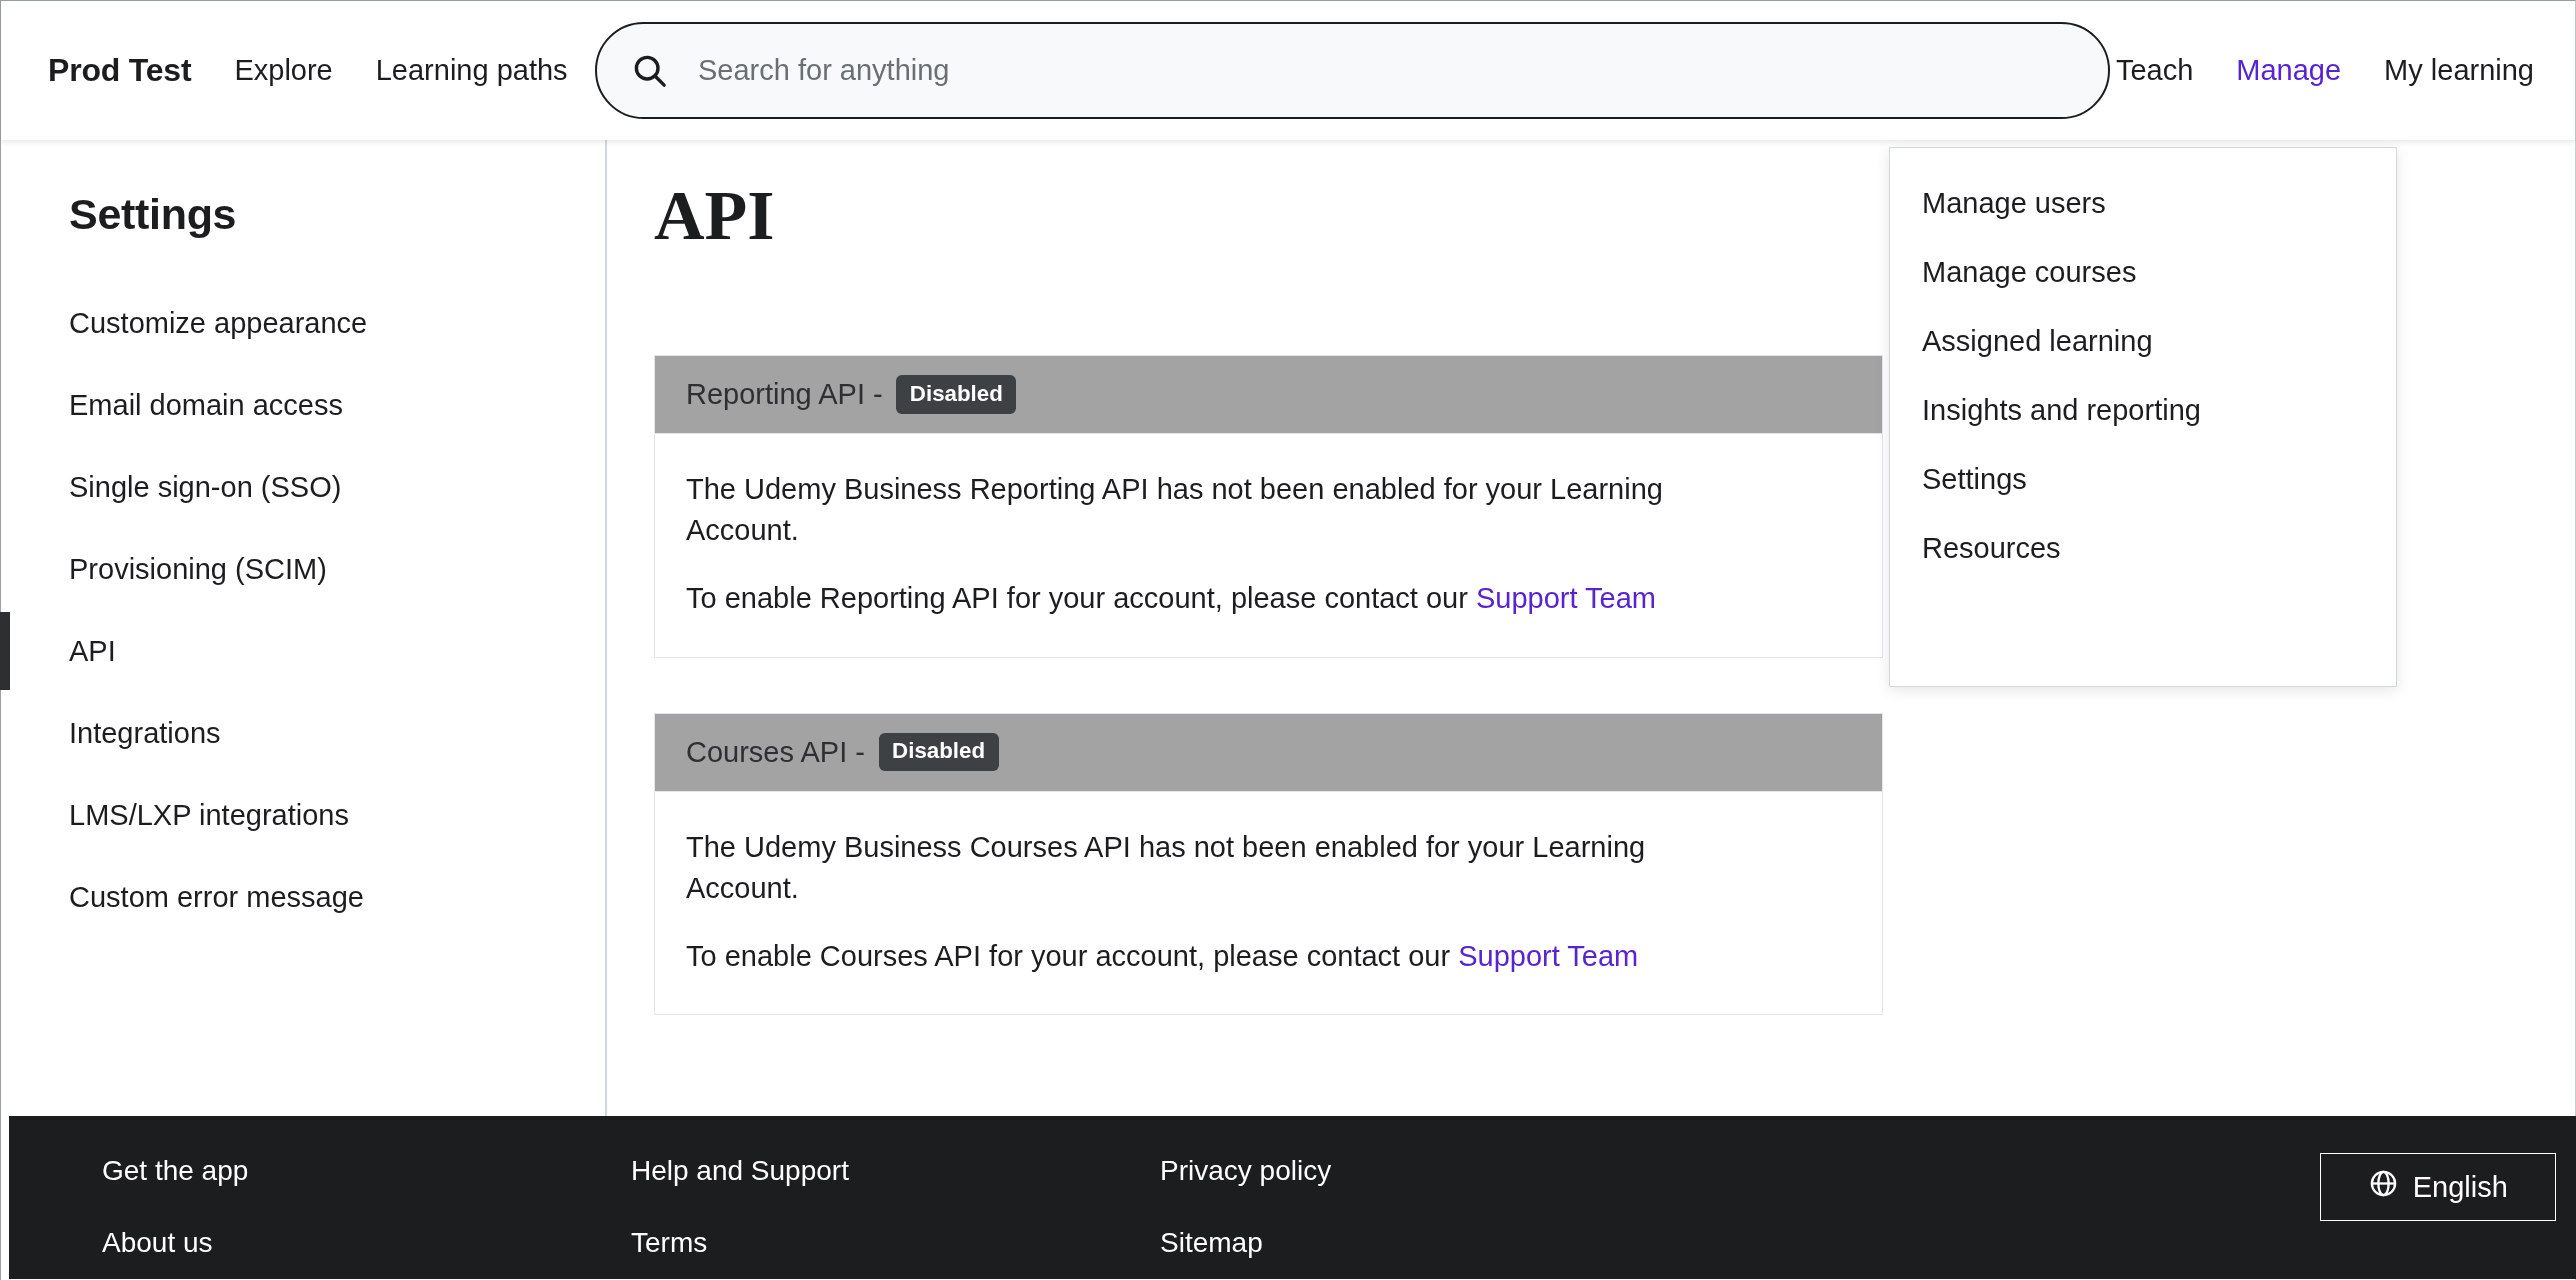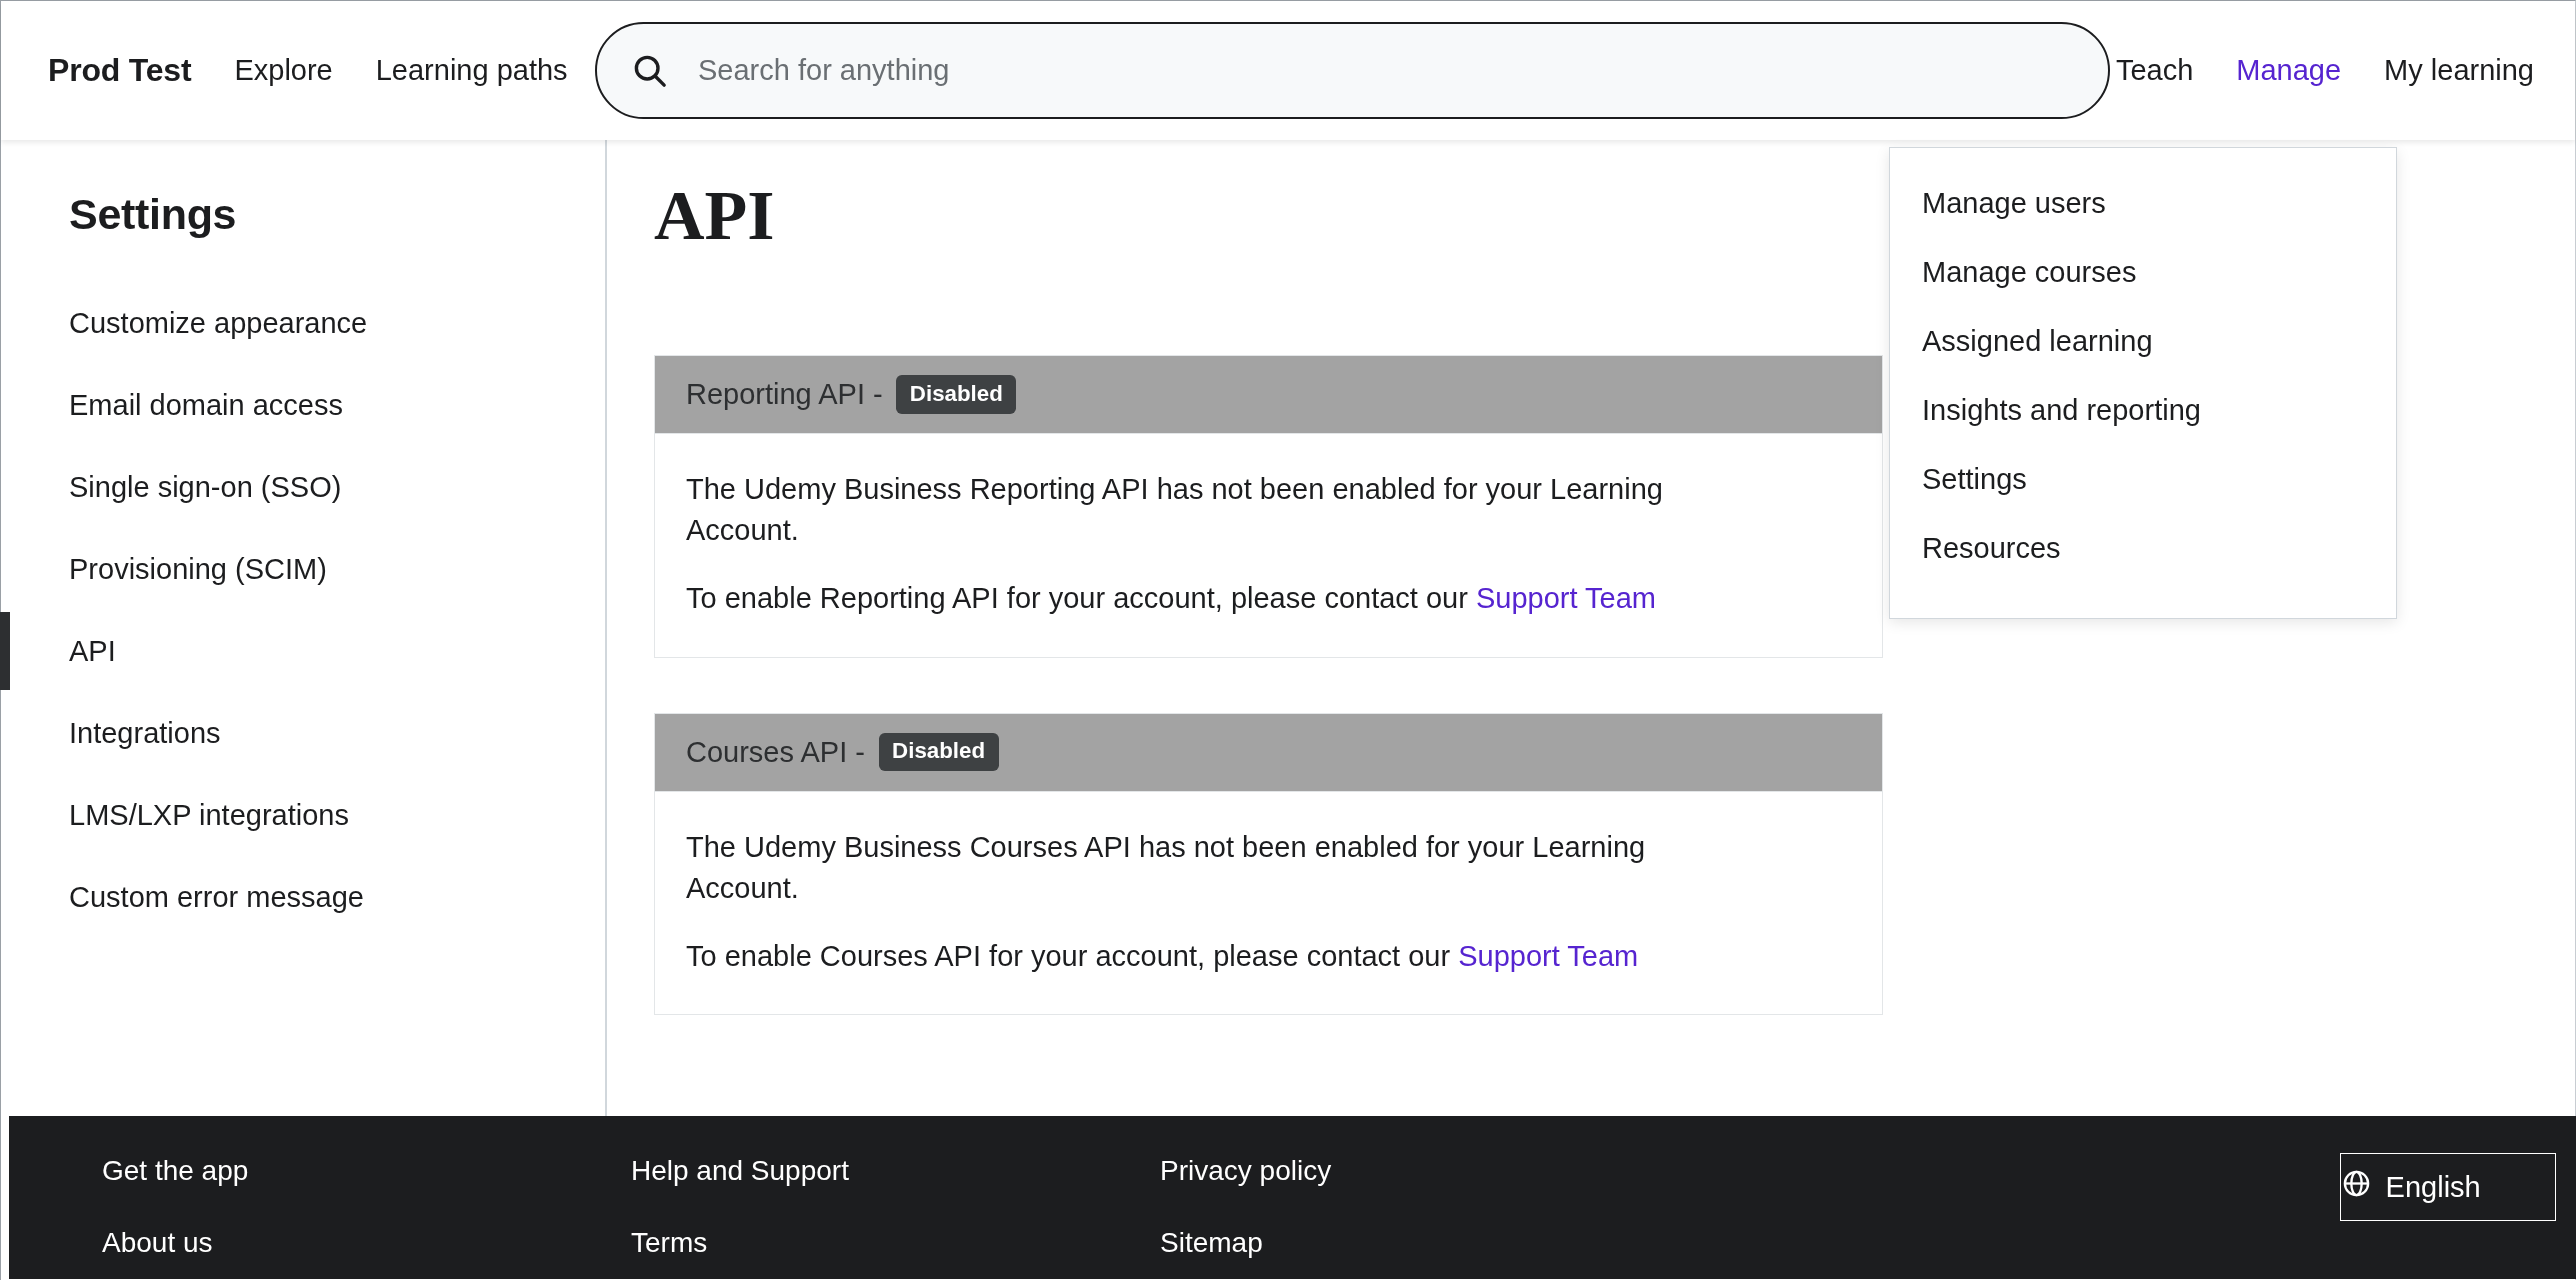--- a/index.html
+++ b/index.html
@@ -193,21 +193,21 @@
   }
   .card-p + .card-p { margin-top: 27px; }
   .link { color: #5624d0; }
 
   
   .dropdown {
     position: absolute;
     left: 1888px;
     top: 146px;
     width: 508px;
-    height: 472px;
+    height: 540px;
     background: #ffffff;
     border: 1.9px solid #d1d7dc;
     box-shadow: 0 3.9px 13.6px rgba(0,0,0,0.10);
     z-index: 60;
     padding-top: 21.4px;
   }
   .dropdown-item {
     height: 69px;
     display: flex;
     align-items: center;
@@ -239,27 +239,28 @@
     font-size: 28px;
     line-height: 1;
     white-space: nowrap;
   }
   .footer-link + .footer-link { margin-top: 44px; }
 
   .lang-button {
     position: absolute;
     right: 27px;
     top: 37px;
-    width: 216px;
+    width: 236px;
     height: 68px;
     border: 1.9px solid #ffffff;
     background: transparent;
     color: #ffffff;
     display: flex;
     align-items: center;
+    justify-content: center;
     gap: 13.6px;
     font-family: "Liberation Sans", sans-serif;
     font-size: 29px;
     cursor: pointer;
   }
 </style>
 </head>
 <body>
 
 <div class="page">

